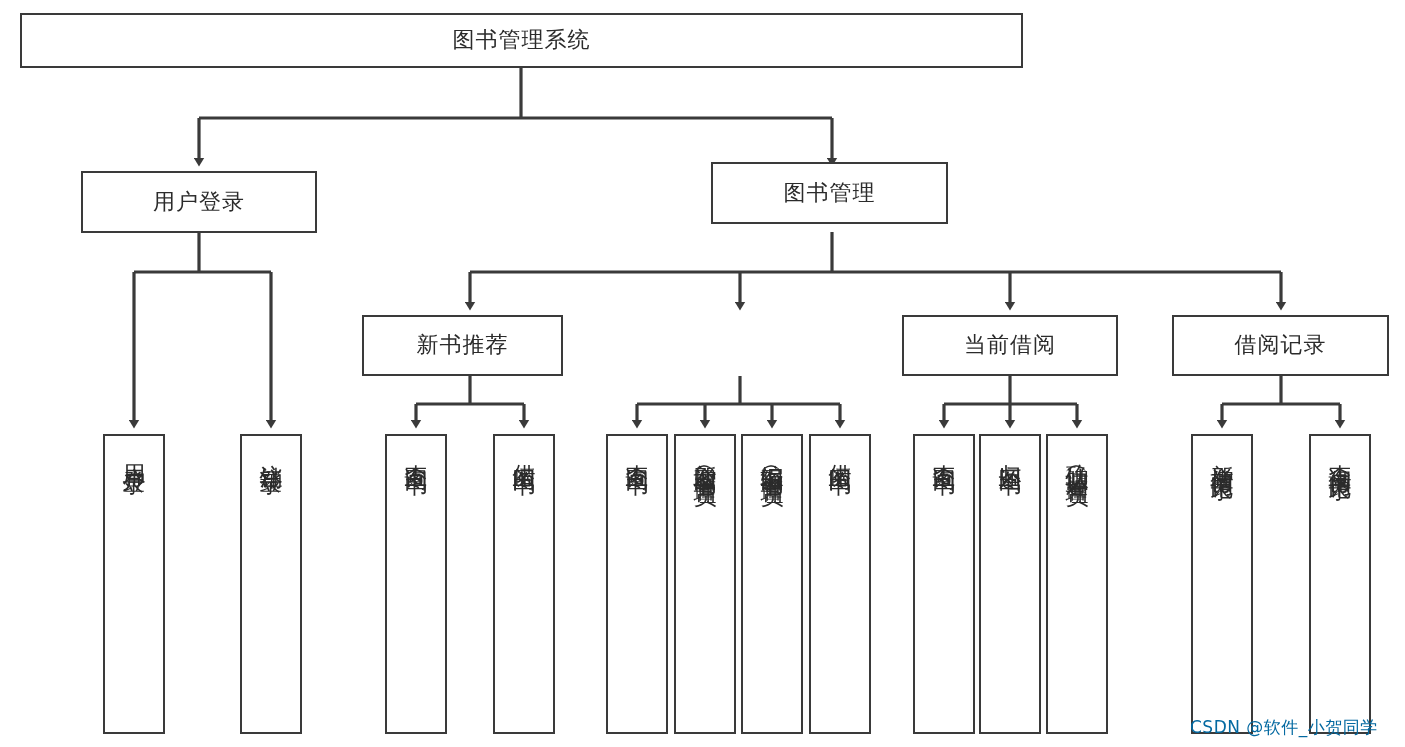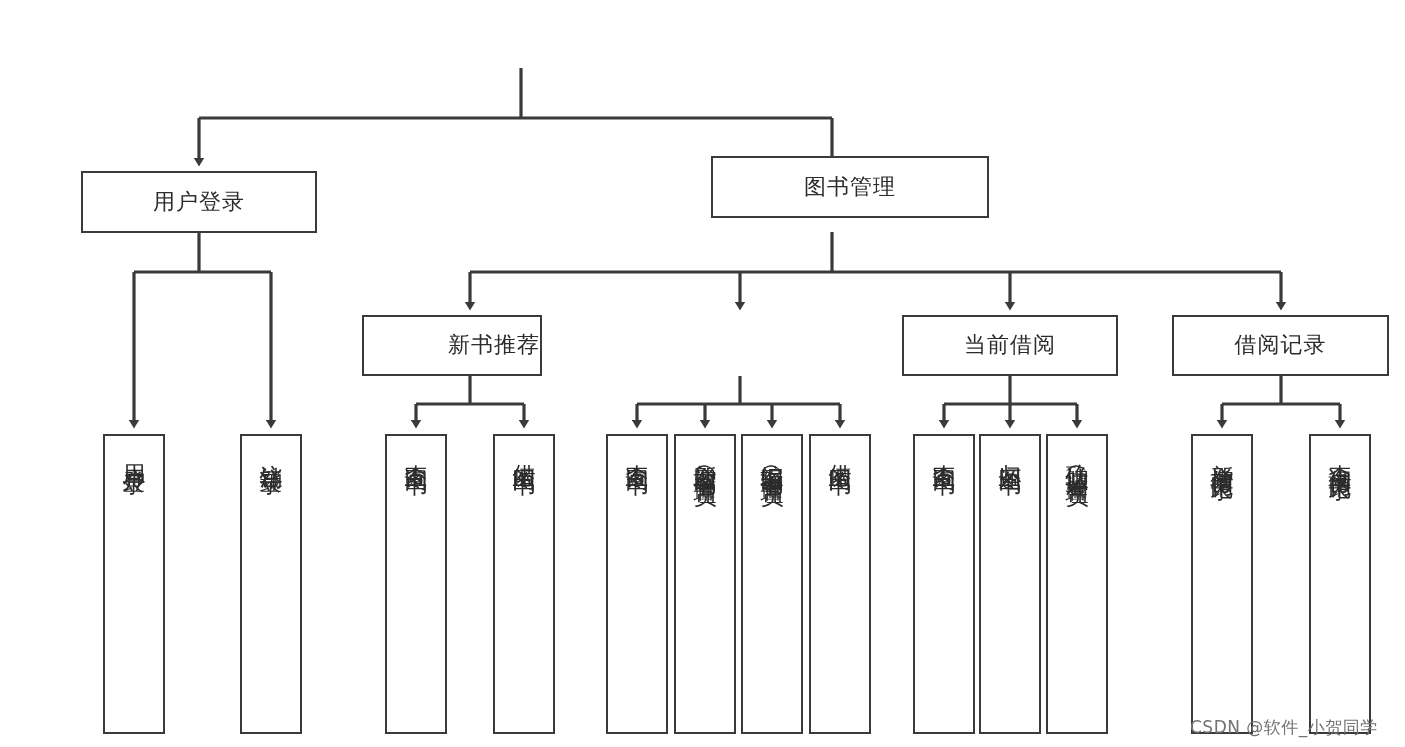--- a/index.html
+++ b/index.html
@@ -50,21 +50,21 @@
     text-orientation: upright;
     font-size: 23px;
     line-height: 1.18;
     letter-spacing: 3px;
     white-space: nowrap;
     color: #2b2b2b;
   }
   .watermark {
     position: absolute;
     font-size: 17px;
-    color: #737373;
+    color: #0369a1;
     white-space: nowrap;
     letter-spacing: 0.5px;
   }
 </style>
 </head>
 <body>
 
 <div id="diagram-root">
 
   <svg id="wires" viewBox="0 0 1405 747" xmlns="http://www.w3.org/2000/svg">
@@ -110,29 +110,32 @@
       <path d="M1010,404 L1010,420" marker-end="url(#arrow)"></path>
       <path d="M1077,404 L1077,420" marker-end="url(#arrow)"></path>
 
       <path d="M1281,376 L1281,404"></path>
       <path d="M1222,404 L1340,404"></path>
       <path d="M1222,404 L1222,420" marker-end="url(#arrow)"></path>
       <path d="M1340,404 L1340,420" marker-end="url(#arrow)"></path>
     </g>
   </svg>
 
+  <div class="node horiz" style="left:20px; top:13px; width:1003px; height:55px;">
+    <span>图书管理系统</span>
+  </div>
 
   <div class="node horiz" style="left:81px; top:171px; width:236px; height:62px;">
     <span>用户登录</span>
   </div>
-  <div class="node horiz" style="left:711px; top:156px; width:278px; height:62px;">
+  <div class="node horiz" style="left:711px; top:162px; width:237px; height:62px;">
     <span>图书管理</span>
   </div>
 
-  <div class="node horiz" style="left:362px; top:315px; width:180px; height:61px;justify-content:flex-end;">
+  <div class="node horiz" style="left:362px; top:315px; width:201px; height:61px;">
     <span>新书推荐</span>
   </div>
   <div class="node horiz" style="left:1172px; top:315px; width:217px; height:61px;">
     <span>借阅记录</span>
   </div>
   <div class="node horiz" style="left:902px; top:315px; width:216px; height:61px;">
     <span>当前借阅</span>
   </div>
 
   <div class="node vert" style="left:103px; top:434px; width:62px; height:300px;">

